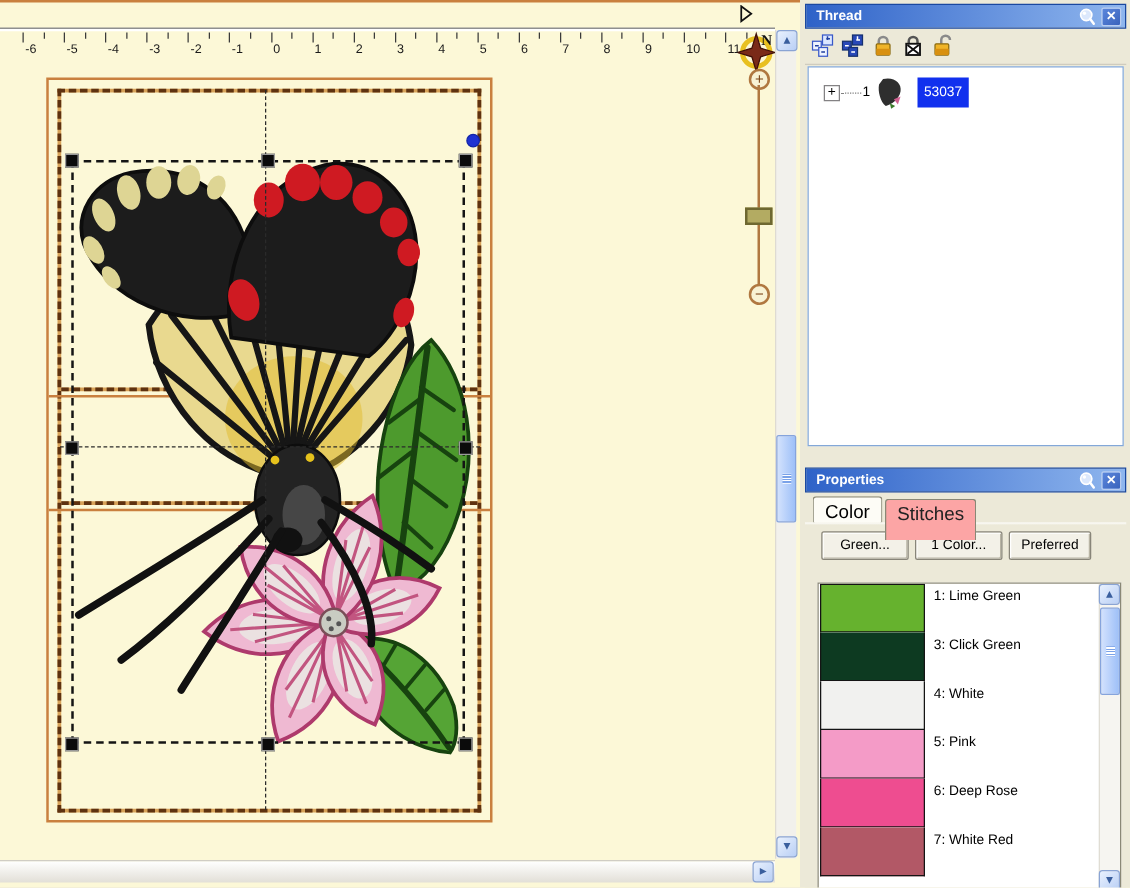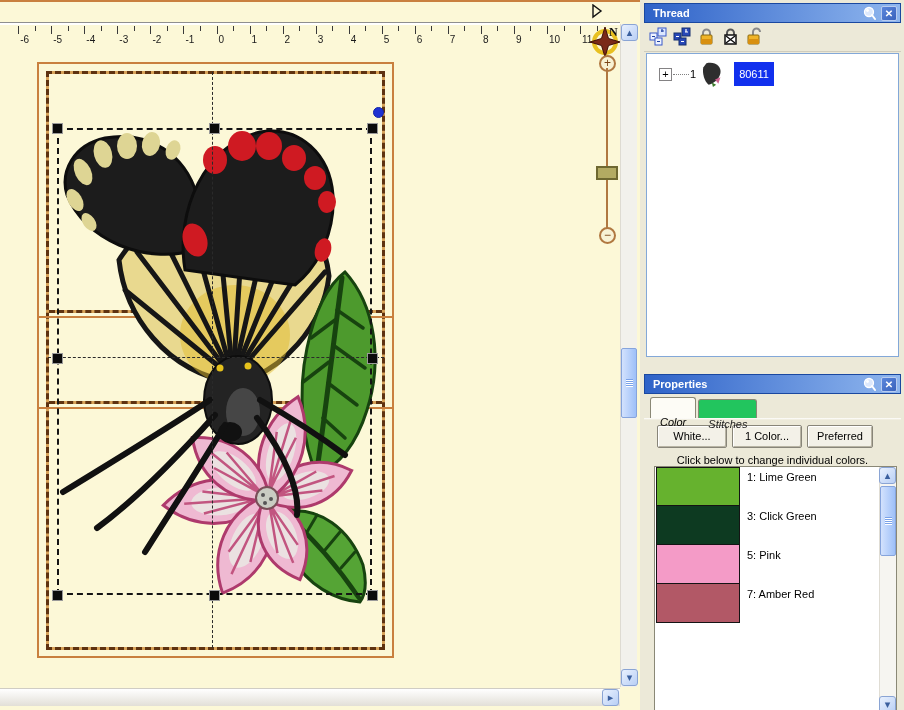--- a/index.html
+++ b/index.html
@@ -85,24 +85,24 @@
               background:#ffffff; border:1px solid #83a8d8; }
   .obj-item { position:absolute; left:12px; top:6px; height:28px; display:flex; align-items:center; }
   .plusbox { width:13px; height:13px; border:1px solid #848284; background:#fff; color:#000;
              font-size:11px; line-height:10px; text-align:center; }
   .dots { width:16px; height:0; border-top:1px dotted #808080; margin:0 1px; }
   .item-num { font-size:11px; color:#000; margin-right:4px; }
   .item-thumb { width:28px; height:28px; margin-right:6px; }
   .item-tag { background:#1130ee; color:#ffffff; font-size:11px; padding:6px 5px; }
 
   .tabs { position:relative; height:21px; margin-top:3px; padding-left:6px; display:flex; }
-  .tab { font-size:11px; padding:18px 9px 0 9px; border:1px solid #8a8876; border-bottom:none;
-         border-radius:3px 3px 0 0; margin-right:2px;font-style:italic; }
+  .tab { font-size:15px; padding:3px 9px 0 9px; border:1px solid #8a8876; border-bottom:none;
+         border-radius:3px 3px 0 0; margin-right:2px; }
   .tab.active { background:#fdfcf6; height:21px; z-index:2; }
-  .tab.inactive { background:#22c55e; height:19px; margin-top:2px; color:#222; }
+  .tab.inactive { background:#fca5a5; height:33px; margin-top:2px; color:#222; }
   .tab-content-line { height:2px; background:linear-gradient(#ffffff,#ece9d8); }
 
   .prop-buttons { display:flex; gap:5px; padding:5px 0 0 13px; }
   .xp-push { height:23px; font-size:11px; color:#000; background:#f3f1e8;
              border:1px solid #888579; box-shadow:inset 1px 1px 0 #ffffff, inset -1px -1px 0 #b8b4a4;
              border-radius:2px; text-align:center; padding-top:4px; }
   .caption { font-size:11px; color:#000; text-align:center; margin-top:6px; }
 
   .color-list { position:absolute; left:10px; top:92px; width:243px; height:248px;
                 background:#ffffff; border:1px solid #8a8876; overflow:hidden; }
@@ -385,21 +385,21 @@
     <div class="obj-list">
       <div class="obj-item">
         <span class="plusbox">+</span>
         <span class="dots"></span>
         <span class="item-num">1</span>
         <svg class="item-thumb" viewBox="0 0 26 26">
           <path d="M6,3 C14,1 20,6 19,12 C18,18 12,22 8,23 C4,20 2,12 3,7 Z" fill="#2e2e2e"></path>
           <polygon points="14,18 19,16 17,22" fill="#cf6090"></polygon>
           <polygon points="11,21 15,23 12,25" fill="#3a7a2a"></polygon>
         </svg>
-        <span class="item-tag">80611</span>
+        <span class="item-tag">53037</span>
       </div>
     </div>
   </div>
 
   <div class="panel" style="top:374px;height:347px">
     <div class="titlebar">
       <span>Properties</span>
       <span class="tb-icons">
         <svg class="tb-pin" viewBox="0 0 16 15">
           <circle cx="7" cy="6" r="4.5" fill="#dce8fc" stroke="#ffffff" stroke-width="1.3"></circle>
@@ -408,42 +408,49 @@
         </svg>
         <span class="tb-close">✕</span>
       </span>
     </div>
     <div class="tabs">
       <div class="tab active">Color</div>
       <div class="tab inactive">Stitches</div>
     </div>
     <div class="tab-content-line"></div>
     <div class="prop-buttons">
-      <div class="xp-push" style="width:70px">White...</div>
+      <div class="xp-push" style="width:70px">Green...</div>
       <div class="xp-push" style="width:70px">1 Color...</div>
       <div class="xp-push" style="width:66px">Preferred</div>
     </div>
-    <div class="caption">Click below to change individual colors.</div>
     <div class="color-list">
       <div id="color-rows">
           <div class="color-row">
             <div class="color-swatch" style="background: rgb(102, 178, 46);"></div>
             <span class="color-label">1: Lime Green</span>
           </div>
           <div class="color-row">
             <div class="color-swatch" style="background: rgb(13, 58, 33);"></div>
             <span class="color-label">3: Click Green</span>
           </div>
           <div class="color-row">
+            <div class="color-swatch" style="background: rgb(241, 241, 239);"></div>
+            <span class="color-label">4: White</span>
+          </div>
+          <div class="color-row">
             <div class="color-swatch" style="background: rgb(244, 155, 199);"></div>
             <span class="color-label">5: Pink</span>
           </div>
           <div class="color-row">
+            <div class="color-swatch" style="background: rgb(238, 77, 144);"></div>
+            <span class="color-label">6: Deep Rose</span>
+          </div>
+          <div class="color-row">
             <div class="color-swatch" style="background: rgb(178, 88, 102);"></div>
-            <span class="color-label">7: Amber Red</span>
+            <span class="color-label">7: White Red</span>
           </div>
         </div>
       <div class="list-scroll">
         <div class="xp-btn" style="left:-1px;top:0">▴</div>
         <div class="xp-thumb" style="top:19px;height:70px">
             <div class="xp-grip"></div>
           </div>
         <div class="xp-btn" style="left:-1px;top:229px">▾</div>
       </div>
     </div>

